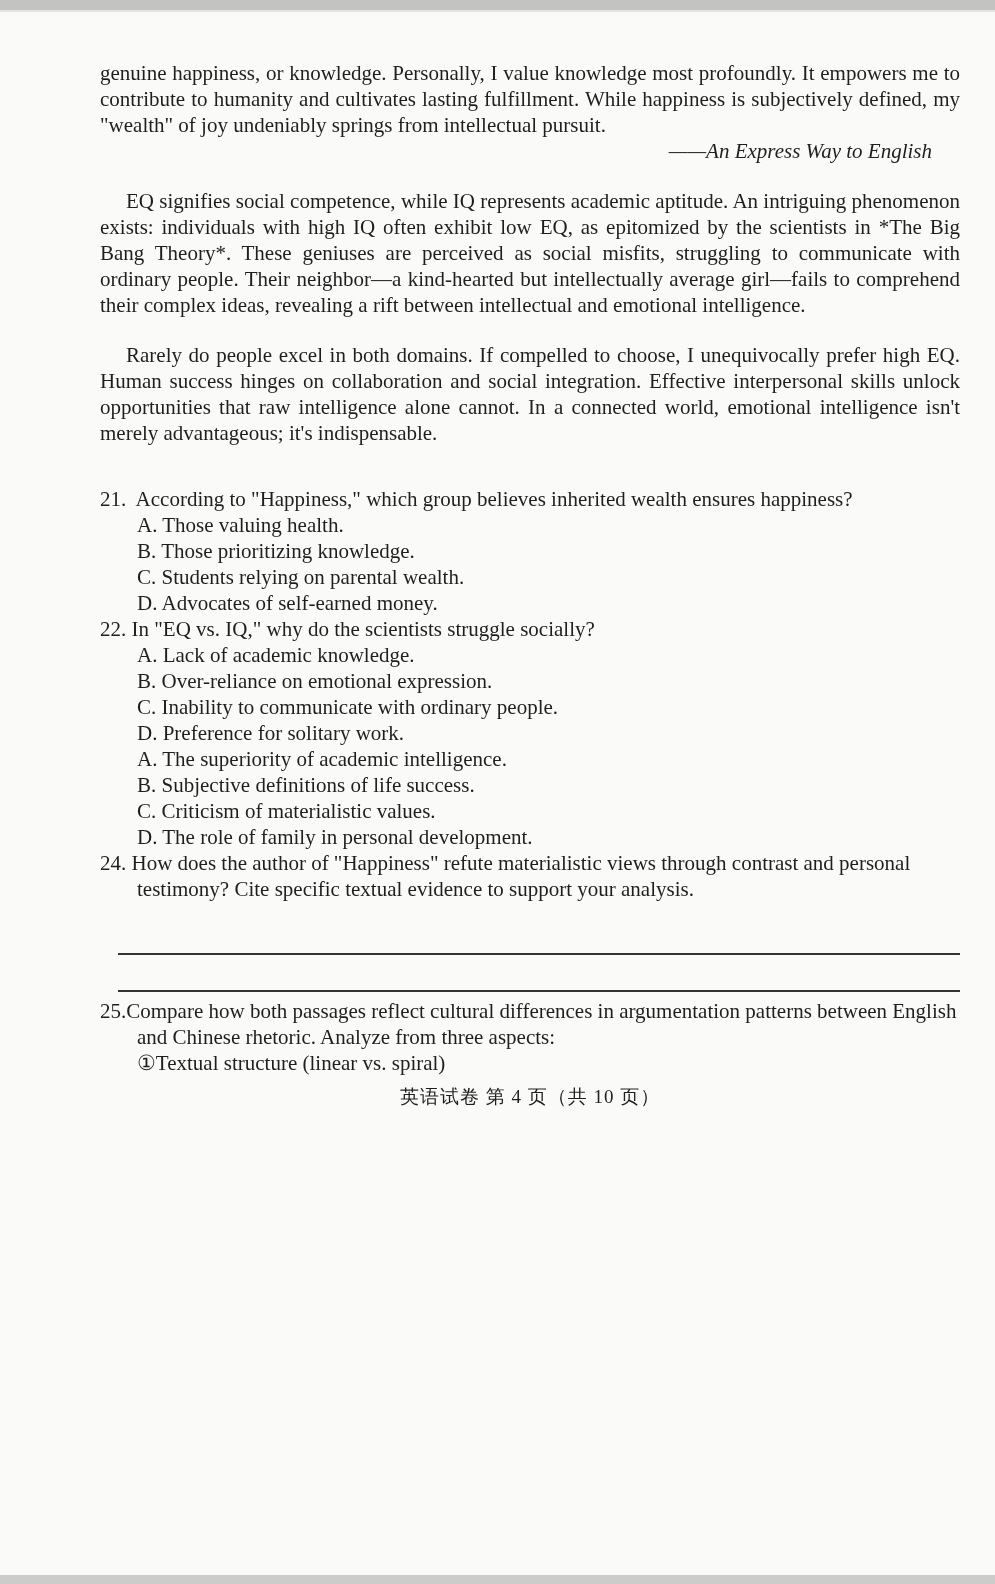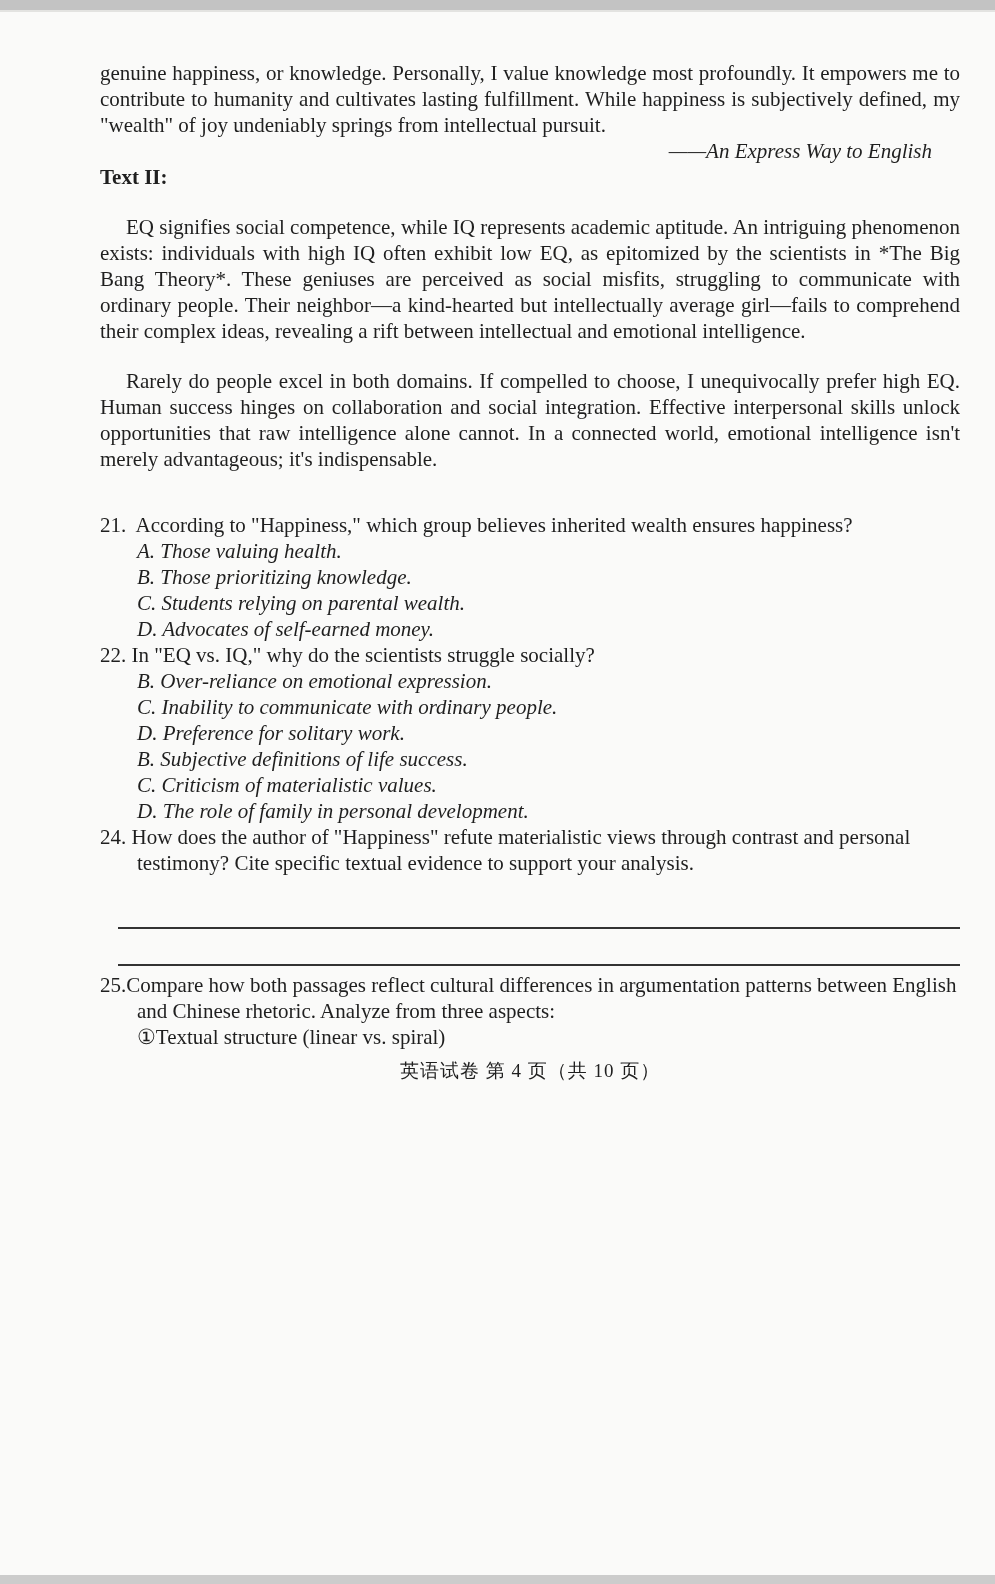--- a/index.html
+++ b/index.html
@@ -40,21 +40,21 @@
     padding-right: 28px;
     font-style: italic;
   }
   .heading { font-weight: bold; }
   .questions { margin-top: 40px; }
   .q-stem {
     padding-left: 37px;
     text-indent: -37px;
   }
   .q-stem span { white-space: pre-wrap; text-align: center; }
-  .q-option { padding-left: 37px; font-style: italic; }
+  .q-option { padding-left: 37px; }
   .q-sub { padding-left: 37px; }
   .q-sub .vs-italic { }
   .answer-area { margin: 16px 0 6px 18px; }
   .answer-line {
     height: 37px;
     border-bottom: 2px solid #333333;
   }
   .footer {
     margin-top: 8px;
     text-align: center;
@@ -66,21 +66,20 @@
 <body>
 
 <div class="band-top"></div>
 
 <div class="page">
 
   <p class="para">genuine happiness, or knowledge. Personally, I value knowledge most profoundly. It empowers me to contribute to humanity and cultivates lasting fulfillment. While happiness is subjectively defined, my "wealth" of joy undeniably springs from intellectual pursuit.</p>
 
   <div class="attribution">——An Express Way to English</div>
 
-  <div class="heading">Text II:</div>
 
   <p class="para indented">EQ signifies social competence, while IQ represents academic aptitude. An intriguing phenomenon exists: individuals with high IQ often exhibit low EQ, as epitomized by the scientists in *The Big Bang Theory*. These geniuses are perceived as social misfits, struggling to communicate with ordinary people. Their neighbor—a kind-hearted but intellectually average girl—fails to comprehend their complex ideas, revealing a rift between intellectual and emotional intelligence.</p>
 
   <p class="para indented">Rarely do people excel in both domains. If compelled to choose, I unequivocally prefer high EQ. Human success hinges on collaboration and social integration. Effective interpersonal skills unlock opportunities that raw intelligence alone cannot. In a connected world, emotional intelligence isn't merely advantageous; it's indispensable.</p>
 
   <div class="questions">
 
     <div class="question">
       <div class="q-stem">
         <span>21.</span><span>  According to "Happiness," which group believes inherited wealth ensures happiness?</span>
@@ -88,26 +87,28 @@
       <div class="q-option">A. Those valuing health.</div>
       <div class="q-option">B. Those prioritizing knowledge.</div>
       <div class="q-option">C. Students relying on parental wealth.</div>
       <div class="q-option">D. Advocates of self-earned money.</div>
     </div>
 
     <div class="question">
       <div class="q-stem">
         <span>22.</span><span> In "EQ vs. IQ," why do the scientists struggle socially?</span>
       </div>
+      <div class="q-option">A. Lack of academic knowledge.</div>
       <div class="q-option">B. Over-reliance on emotional expression.</div>
       <div class="q-option">C. Inability to communicate with ordinary people.</div>
       <div class="q-option">D. Preference for solitary work.</div>
     </div>
 
     <div class="question">
+      <div class="q-option">A. The superiority of academic intelligence.</div>
       <div class="q-option">B. Subjective definitions of life success.</div>
       <div class="q-option">C. Criticism of materialistic values.</div>
       <div class="q-option">D. The role of family in personal development.</div>
     </div>
 
     <div class="question">
       <div class="q-stem">
         <span>24.</span><span> How does the author of "Happiness" refute materialistic views through contrast and personal testimony? Cite specific textual evidence to support your analysis.</span>
       </div>
       <div class="answer-area">

